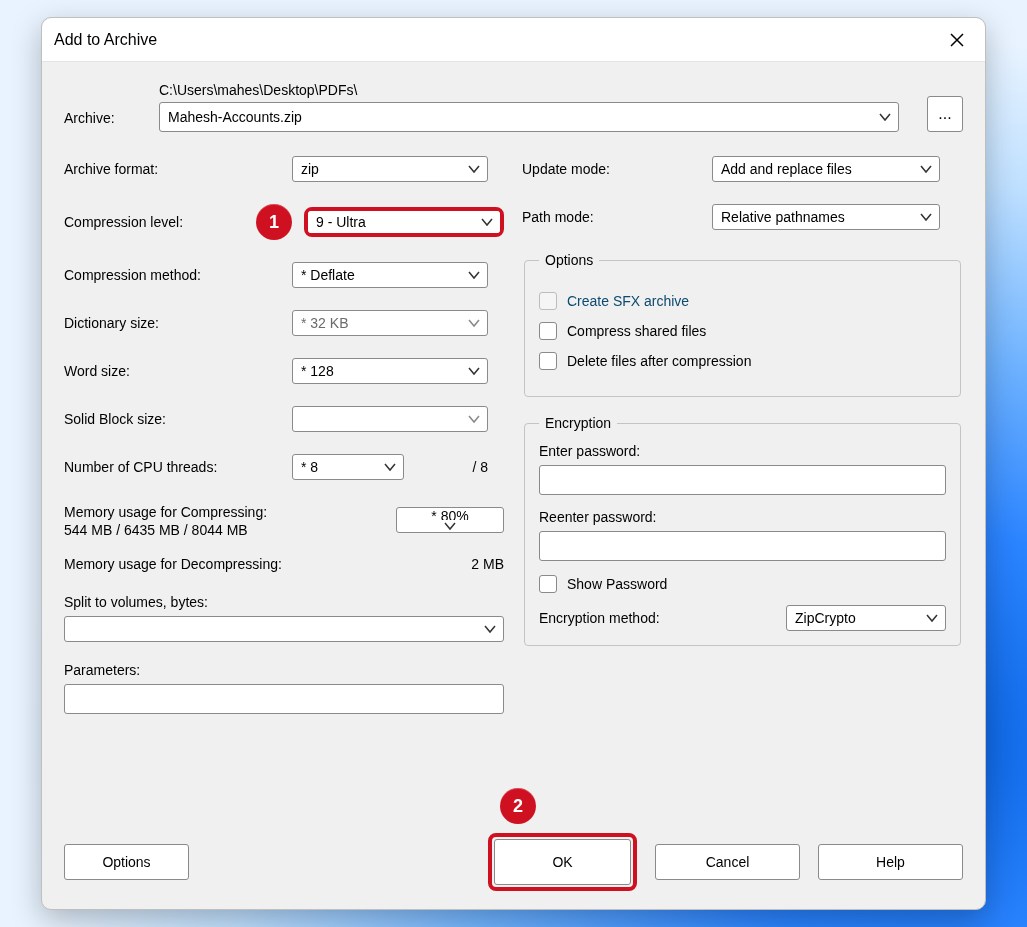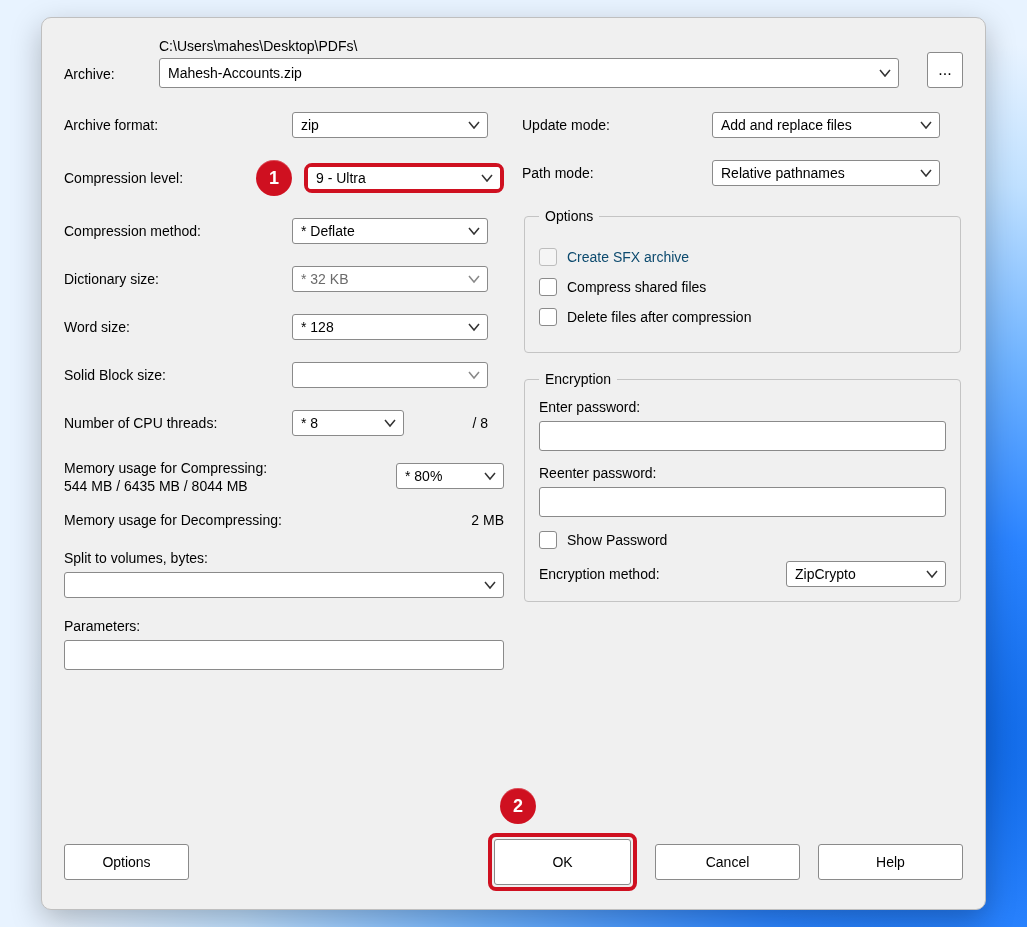--- a/index.html
+++ b/index.html
@@ -50,21 +50,21 @@
   .field { display:flex; align-items:center; margin-bottom:22px; }
   .field .flabel { width:228px; }
   .combo {
     display:flex; align-items:center; background:#fff; border:1px solid #8a8a8a;
     height:26px; border-radius:3px;
   }
   .combo .ctext { flex:1; padding:0 8px; white-space:nowrap; overflow:hidden; }
   .combo.disabled { color:#6b6b6b; }
   .combo.w196 { width:196px; }
   .combo.w112 { width:112px; }
-  .combo.w108 { width:108px; }
+  .combo.w108 { width:108px;flex-direction:column; }
   .combo.w228 { width:228px; }
   .combo.w160 { width:160px; }
   .highlighted { border:4px solid #cf1020; border-radius:8px; }
   .highlighted .combo { border:none; height:22px; }
   .badge {
     width:36px; height:36px; border-radius:50%; background:#cf1020; color:#fff;
     display:flex; align-items:center; justify-content:center; font-weight:700; font-size:18px;
     box-shadow: inset 0 1px 0 rgba(255,255,255,0.25), 0 0 0 3px rgba(207,16,32,0.0);
   }
   .sublabel { margin-top:2px; margin-bottom:2px; }
@@ -97,20 +97,28 @@
   .pw { margin-bottom:14px; }
   .pw-label { margin-bottom:6px; }
   .pw-input { width:100%; }
   .enc-row { display:flex; align-items:center; gap:14px; margin-top:6px; }
   .pos-badge-2 { position:absolute; left:458px; top:770px; }
 </style>
 </head>
 <body>
 
 <div class="window">
+  <div class="titlebar">
+    <div class="title">Add to Archive</div>
+    <div class="close">
+      <svg viewBox="0 0 14 14">
+          <path d="M1 1 L13 13 M13 1 L1 13" stroke="#000" stroke-width="1.5" fill="none"></path>
+        </svg>
+    </div>
+  </div>
 
   <div class="content">
 
     <div class="row-archive">
       <div class="lbl">Archive:</div>
       <div class="archive-col">
         <div class="archive-path">C:\Users\mahes\Desktop\PDFs\</div>
         <div class="big-combo">
           <div class="text">Mahesh-Accounts.zip</div>
           <div class="chev">

